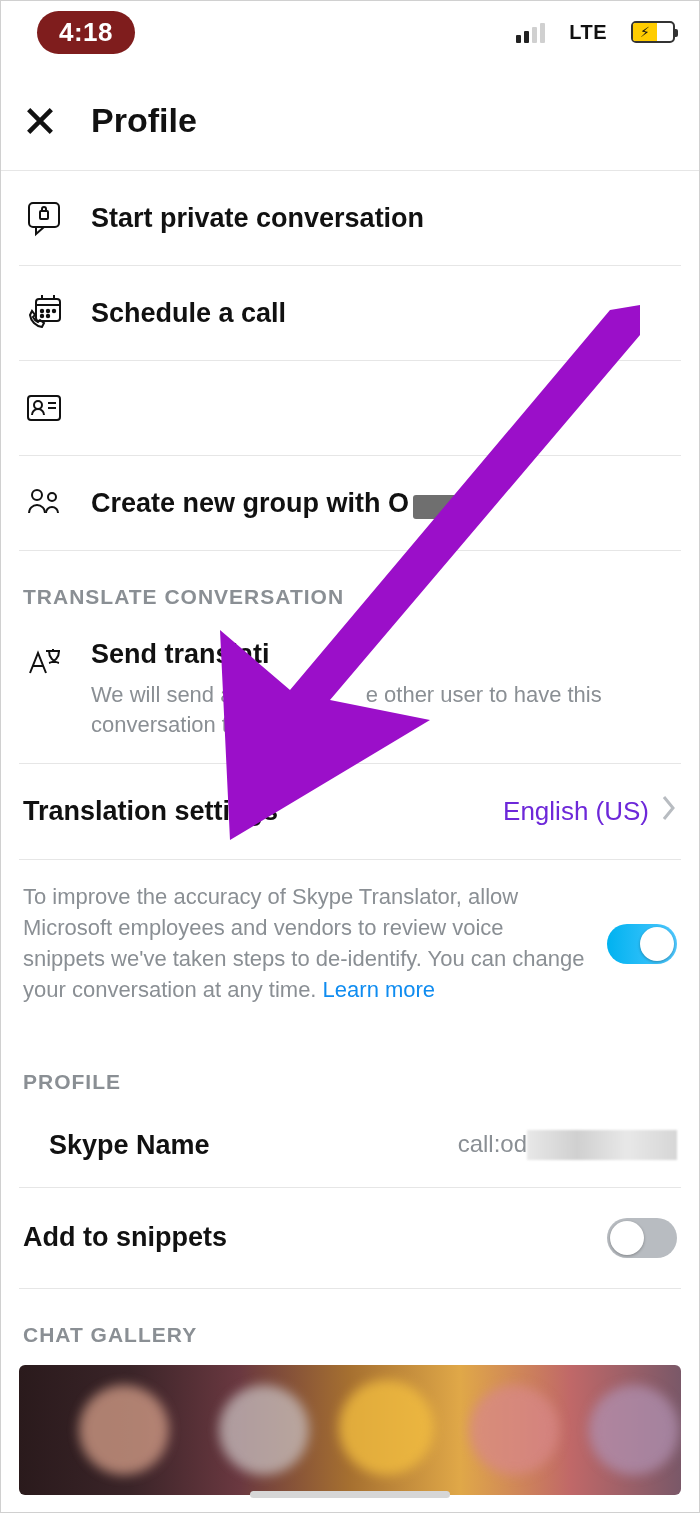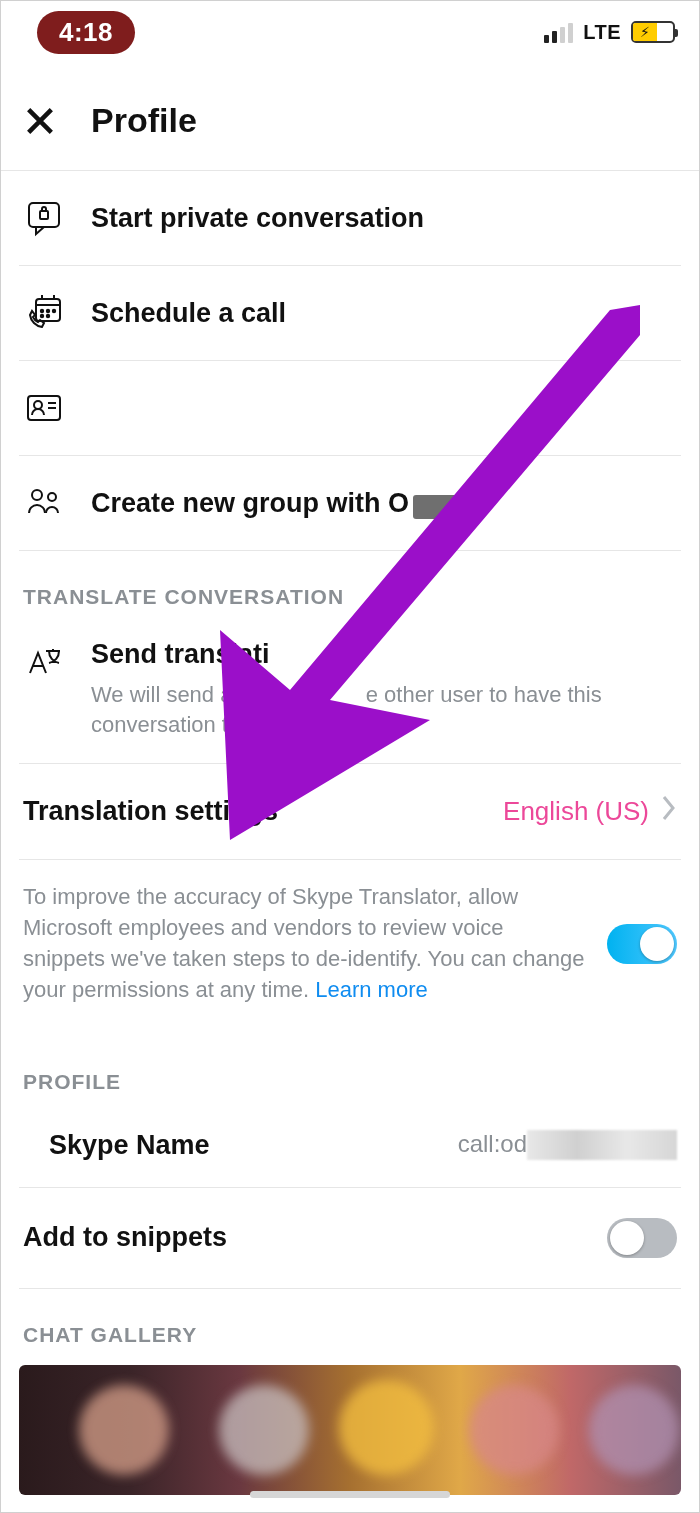--- a/index.html
+++ b/index.html
@@ -2,21 +2,21 @@
 <html><head>
 <meta charset="utf-8">
 <style>
   * { box-sizing: border-box; margin: 0; padding: 0; }
   html, body { width: 700px; height: 1513px; font-family: -apple-system, "Segoe UI", Helvetica, Arial, sans-serif; background: #fff; color: #111; overflow: hidden; position: relative; }
   .frame { position: absolute; inset: 0; border: 1px solid #d0d0d0; }
 
   
   .status-bar { height: 62px; display: flex; align-items: center; justify-content: space-between; padding: 0 24px 0 36px; }
   .time-pill { background: #7f1d1d; color: #fff; font-weight: 600; font-size: 26px; padding: 6px 22px; border-radius: 24px; letter-spacing: 0.5px; }
-  .status-right { display: flex; align-items: center; gap: 6px; }
+  .status-right { display: flex; align-items: center; gap: 20px; }
   .signal { display: flex; align-items: flex-end; gap: 3px; height: 22px; }
   .signal span { width: 5px; background: #d0d0d0; border-radius: 1px; }
   .signal span:nth-child(1){height:8px;background:#222;}
   .signal span:nth-child(2){height:12px;background:#222;}
   .signal span:nth-child(3){height:16px;}
   .signal span:nth-child(4){height:20px;}
   .lte { font-size: 20px; font-weight: 600; letter-spacing: 0.5px; margin: 0 4px; }
   .battery { width: 44px; height: 22px; border: 2px solid #333; border-radius: 5px; position: relative; display: flex; align-items: center; }
   .battery::after { content:""; position:absolute; right:-5px; top:6px; width:3px; height:8px; background:#333; border-radius:0 2px 2px 0; }
   .battery .fill { width: 60%; height: 100%; background: #ffcc00; border-radius: 2px 0 0 2px; display:flex; align-items:center; justify-content:center; color:#111; }
@@ -40,21 +40,21 @@
   .section-title { font-size: 21px; font-weight: 700; color: #8a8f94; letter-spacing: 1px; padding: 34px 22px 10px 22px; text-transform: uppercase; }
 
   .row-desc { padding: 20px 22px 24px 22px; display:flex; gap:26px; align-items:flex-start; }
   .row-desc .icon { width:42px; flex:0 0 42px; margin-top:4px; display:flex; justify-content:center;}
   .row-desc .icon svg { width:40px; height:40px; stroke:#111; fill:none; stroke-width:2;}
   .row-desc .label { font-size: 27px; font-weight: 700; margin-bottom: 10px; }
   .row-desc .desc { font-size: 22px; color: #8a8f94; line-height: 1.35; }
 
   .row-value { display:flex; align-items:center; justify-content:space-between; padding: 30px 22px; gap: 10px; }
   .row-value .left { font-size: 27px; font-weight: 700; }
-  .row-value .right { display:flex; align-items:center; gap: 12px; font-size: 26px; color: #ec4899; font-weight: 500; }
+  .row-value .right { display:flex; align-items:center; gap: 12px; font-size: 26px; color: #6d28d9; font-weight: 500; }
   .chevron { color:#b8bcc1; }
   .chevron svg { width:16px; height:28px; stroke:#b8bcc1; stroke-width:3; fill:none; }
 
   .consent { padding: 22px 22px 30px 22px; display:flex; gap: 20px; align-items:center; }
   .consent .text { font-size: 22px; color: #8a8f94; line-height: 1.4; flex:1; }
   .consent .text a { color:#0f8cf0; text-decoration:none; }
 
   .toggle { width: 70px; height: 40px; border-radius: 20px; position: relative; flex:0 0 70px; }
   .toggle .knob { width: 34px; height: 34px; background:#fff; border-radius:50%; position:absolute; top:3px; box-shadow: 0 1px 3px rgba(0,0,0,0.3); }
   .toggle.on { background: linear-gradient(90deg,#00b2f0,#4fc8ff); }
@@ -193,21 +193,21 @@
     <div class="right">
       <span>English (US)</span>
       <span class="chevron"><svg viewBox="0 0 16 28">
             <path d="M3 3 L12 14 L3 25"></path>
           </svg></span>
     </div>
   </div>
   <div class="divider"></div>
 
   <div class="consent">
-    <div class="text"><span>To improve the accuracy of Skype Translator, allow Microsoft employees and vendors to review voice snippets we've taken steps to de-identify. You can change your permissions at any time. </span><a href="#">Learn more</a></div>
+    <div class="text"><span>To improve the accuracy of Skype Translator, allow Microsoft employees and vendors to review voice snippets we've taken steps to de-identify. You can change your conversation at any time. </span><a href="#">Learn more</a></div>
     <div class="toggle on">
         <div class="knob"></div>
       </div>
   </div>
 
   <div class="section-title">PROFILE</div>
 
   <div class="row-name">
     <div class="icon">
       <svg viewBox="0 0 40 40">

